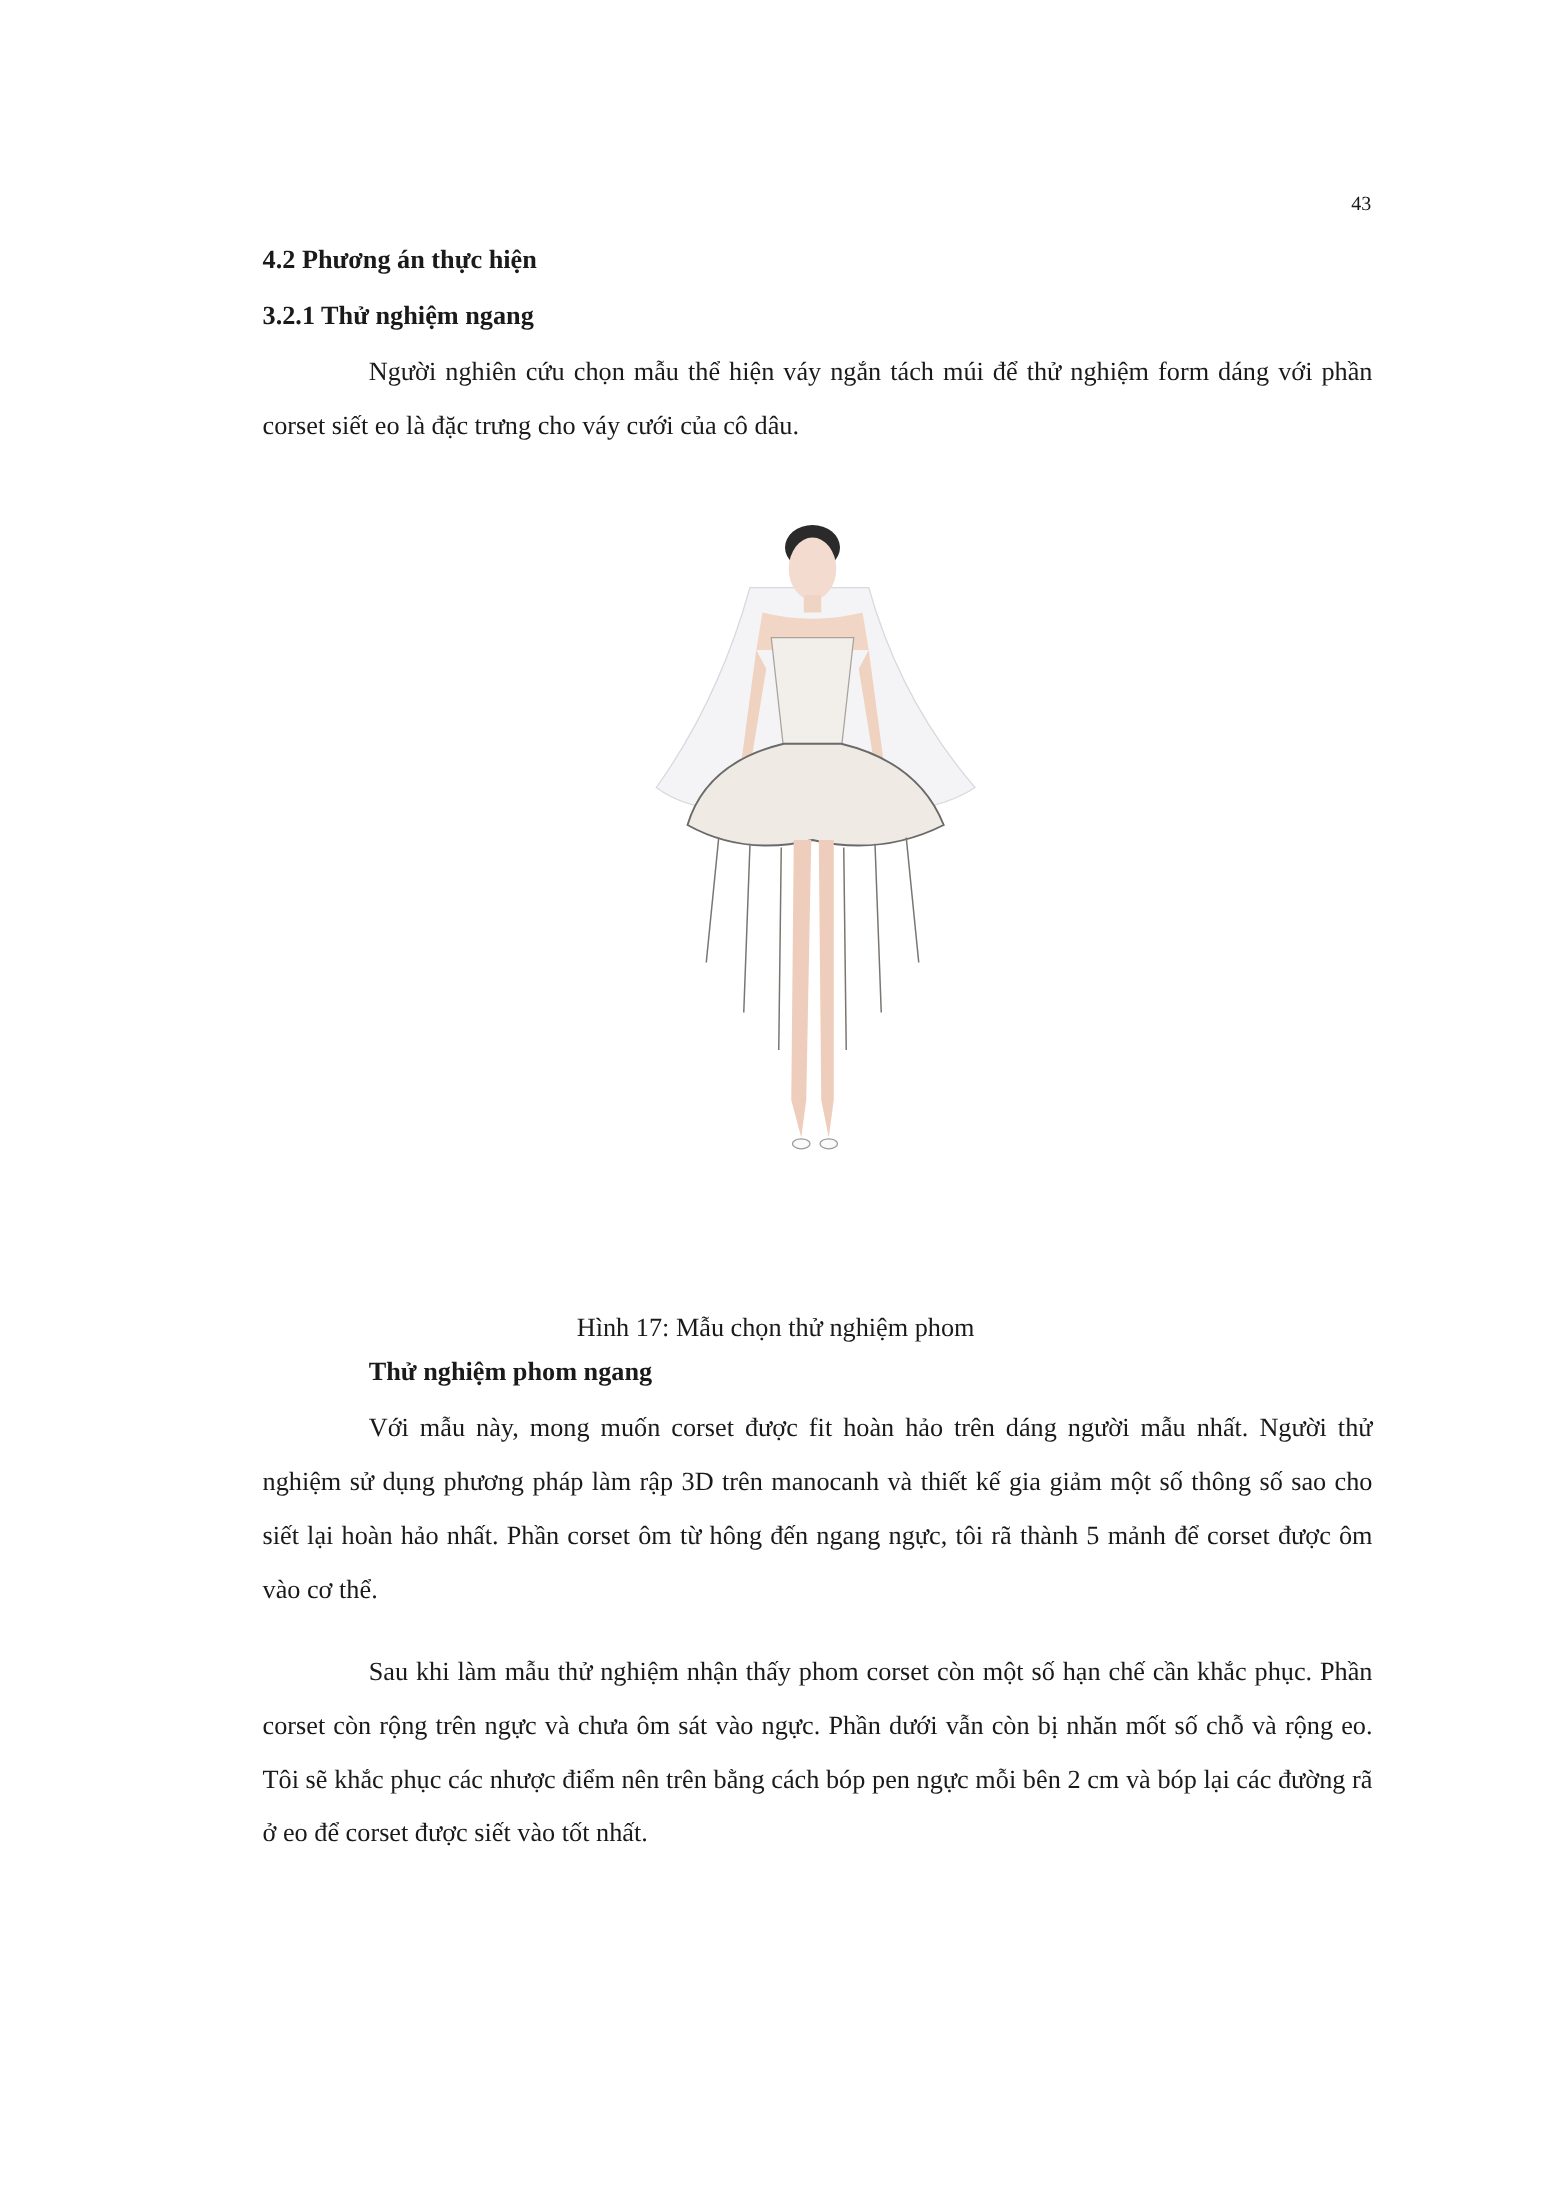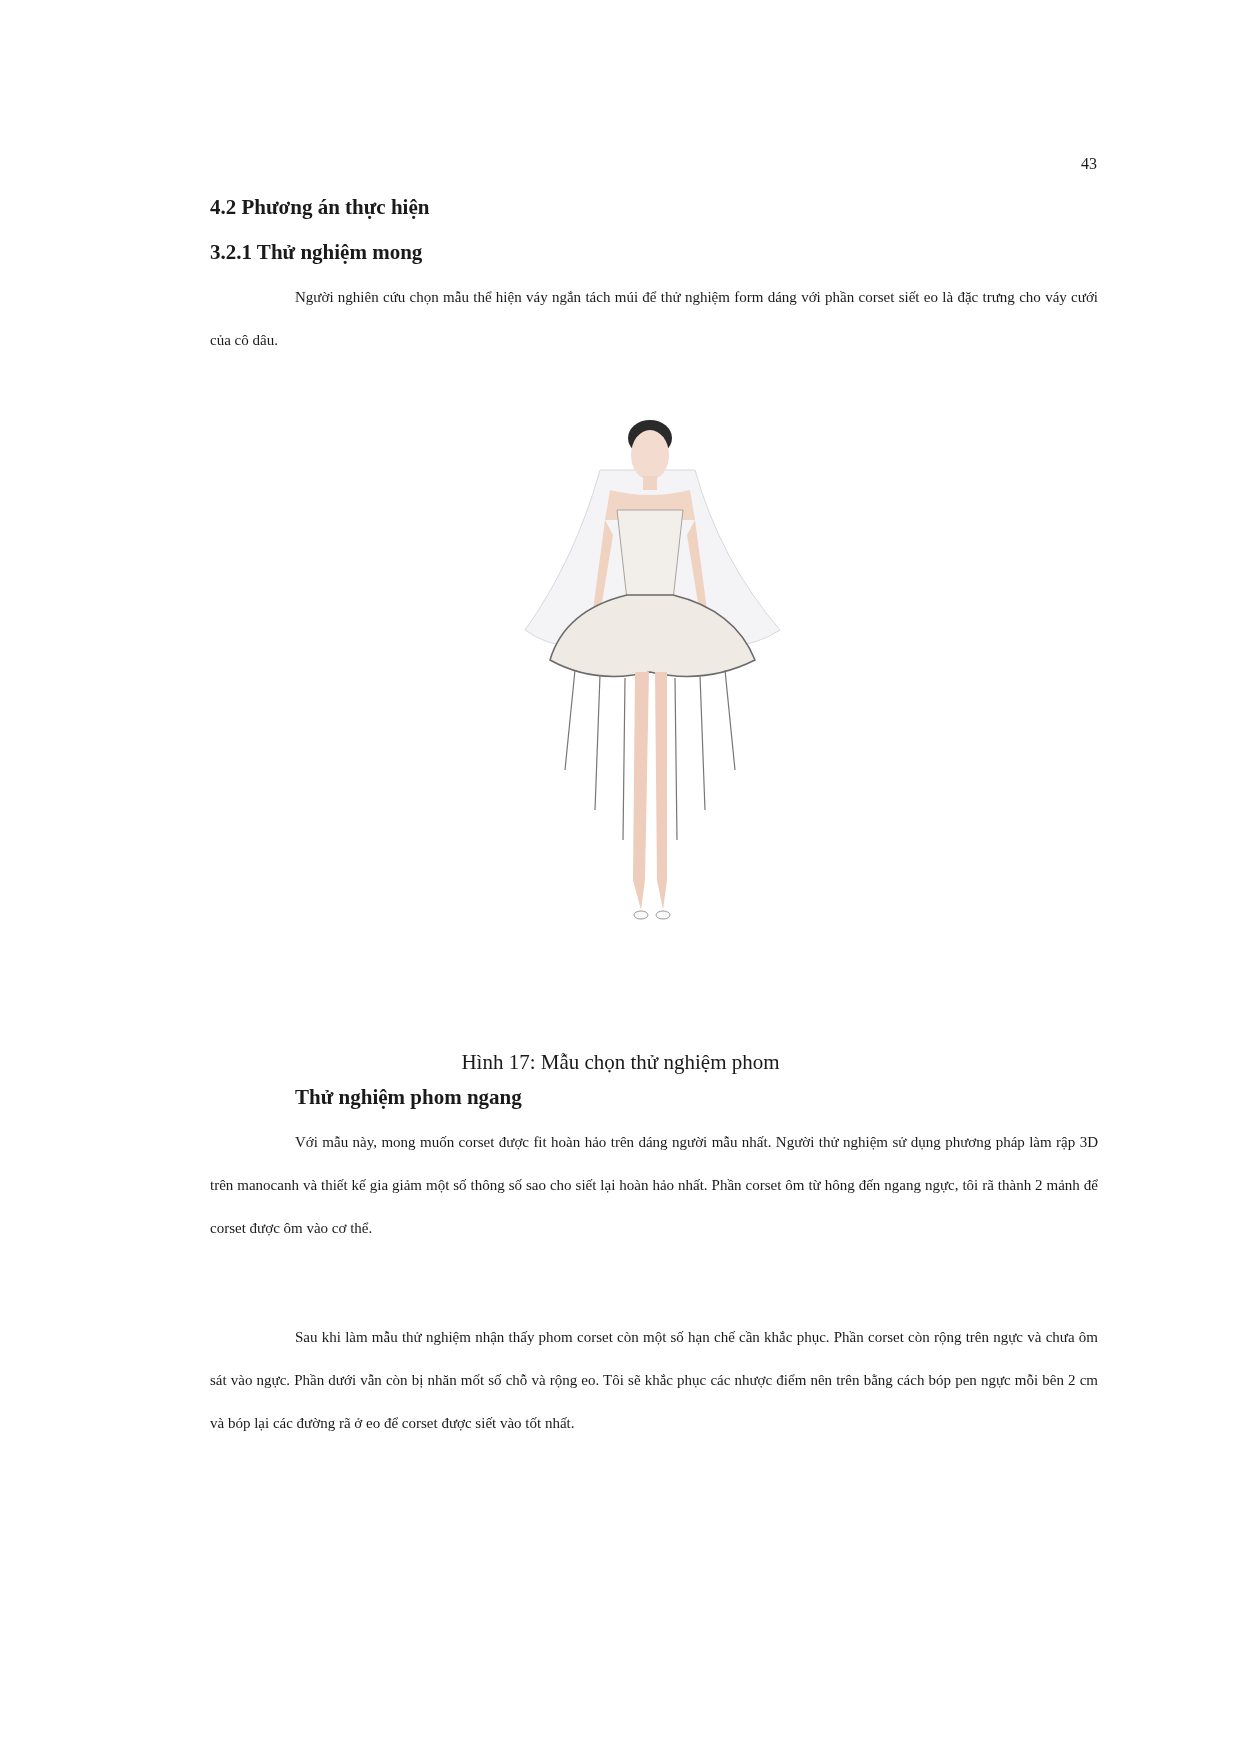--- a/index.html
+++ b/index.html
@@ -1,29 +1,29 @@
 <!DOCTYPE html>
 <html><head>
 <meta charset="utf-8">
 <style>
   html, body { margin: 0; padding: 0; background: #ffffff; }
   body { width: 1241px; height: 1754px; position: relative; font-family: "Liberation Serif", serif; color: #1a1a1a; }
   .page-number { position: absolute; right: 144px; top: 155px; font-size: 16px; }
   .h { position: absolute; left: 210px; font-weight: bold; font-size: 21px; }
-  .para { position: absolute; left: 210px; width: 888px; font-size: 15px; line-height: 43px; text-align: justify; }
+  .para { position: absolute; left: 210px; width: 888px; font-size: 21px; line-height: 43px; text-align: justify; }
   .figure { position: absolute; left: 505px; top: 410px; width: 290px; height: 600px; }
   .caption { position: absolute; left: 0; width: 1241px; top: 1050px; text-align: center; font-size: 21px; }
 </style>
 </head>
 <body>
 
 <div class="page-number">43</div>
 
 <div class="h" style="top:195px;">4.2 Phương án thực hiện</div>
-<div class="h" style="top:240px;">3.2.1 Thử nghiệm mong</div>
+<div class="h" style="top:240px;">3.2.1 Thử nghiệm ngang</div>
 
 <div class="para" style="top:276px; text-indent:85px;">Người nghiên cứu chọn mẫu thể hiện váy ngắn tách múi để thử nghiệm form dáng với phần corset siết eo là đặc trưng cho váy cưới của cô dâu.</div>
 
 <div class="figure">
   <svg width="290" height="600" viewBox="0 0 290 600">
     <path d="M95 60 Q70 150 20 220 Q60 250 145 230 Q230 250 275 220 Q215 150 190 60 Z" fill="#f4f4f6" stroke="#d8d8de" stroke-width="1"></path>
     <ellipse cx="145" cy="28" rx="22" ry="18" fill="#2a2a2a"></ellipse>
     <ellipse cx="145" cy="45" rx="19" ry="25" fill="#f3dccf"></ellipse>
     <rect x="138" y="66" width="14" height="14" fill="#efd4c4"></rect>
     <path d="M105 80 Q145 90 185 80 L190 110 L100 110 Z" fill="#f1d6c6"></path>
@@ -36,15 +36,15 @@
     <path d="M150 262 L152 470 L158 500 L162 470 L162 262" fill="#efcdbc"></path>
     <ellipse cx="136" cy="505" rx="7" ry="4" fill="#fafafa" stroke="#999"></ellipse>
     <ellipse cx="158" cy="505" rx="7" ry="4" fill="#fafafa" stroke="#999"></ellipse>
   </svg>
 </div>
 
 <div class="caption">Hình 17: Mẫu chọn thử nghiệm phom</div>
 
 <div class="h" style="top:1085px; left:295px;">Thử nghiệm phom ngang</div>
 
-<div class="para" style="top:1121px; text-indent:85px;">Với mẫu này, mong muốn corset được fit hoàn hảo trên dáng người mẫu nhất. Người thử nghiệm sử dụng phương pháp làm rập 3D trên manocanh và thiết kế gia giảm một số thông số sao cho siết lại hoàn hảo nhất. Phần corset ôm từ hông đến ngang ngực, tôi rã thành 2 mảnh để corset được ôm vào cơ thể.</div>
+<div class="para" style="top:1121px; text-indent:85px;">Với mẫu này, mong muốn corset được fit hoàn hảo trên dáng người mẫu nhất. Người thử nghiệm sử dụng phương pháp làm rập 3D trên manocanh và thiết kế gia giảm một số thông số sao cho siết lại hoàn hảo nhất. Phần corset ôm từ hông đến ngang ngực, tôi rã thành 5 mảnh để corset được ôm vào cơ thể.</div>
 
 <div class="para" style="top:1316px; text-indent:85px;">Sau khi làm mẫu thử nghiệm nhận thấy phom corset còn một số hạn chế cần khắc phục. Phần corset còn rộng trên ngực và chưa ôm sát vào ngực. Phần dưới vẫn còn bị nhăn mốt số chỗ và rộng eo. Tôi sẽ khắc phục các nhược điểm nên trên bằng cách bóp pen ngực mỗi bên 2 cm và bóp lại các đường rã ở eo để corset được siết vào tốt nhất.</div>
 
 </body></html>

